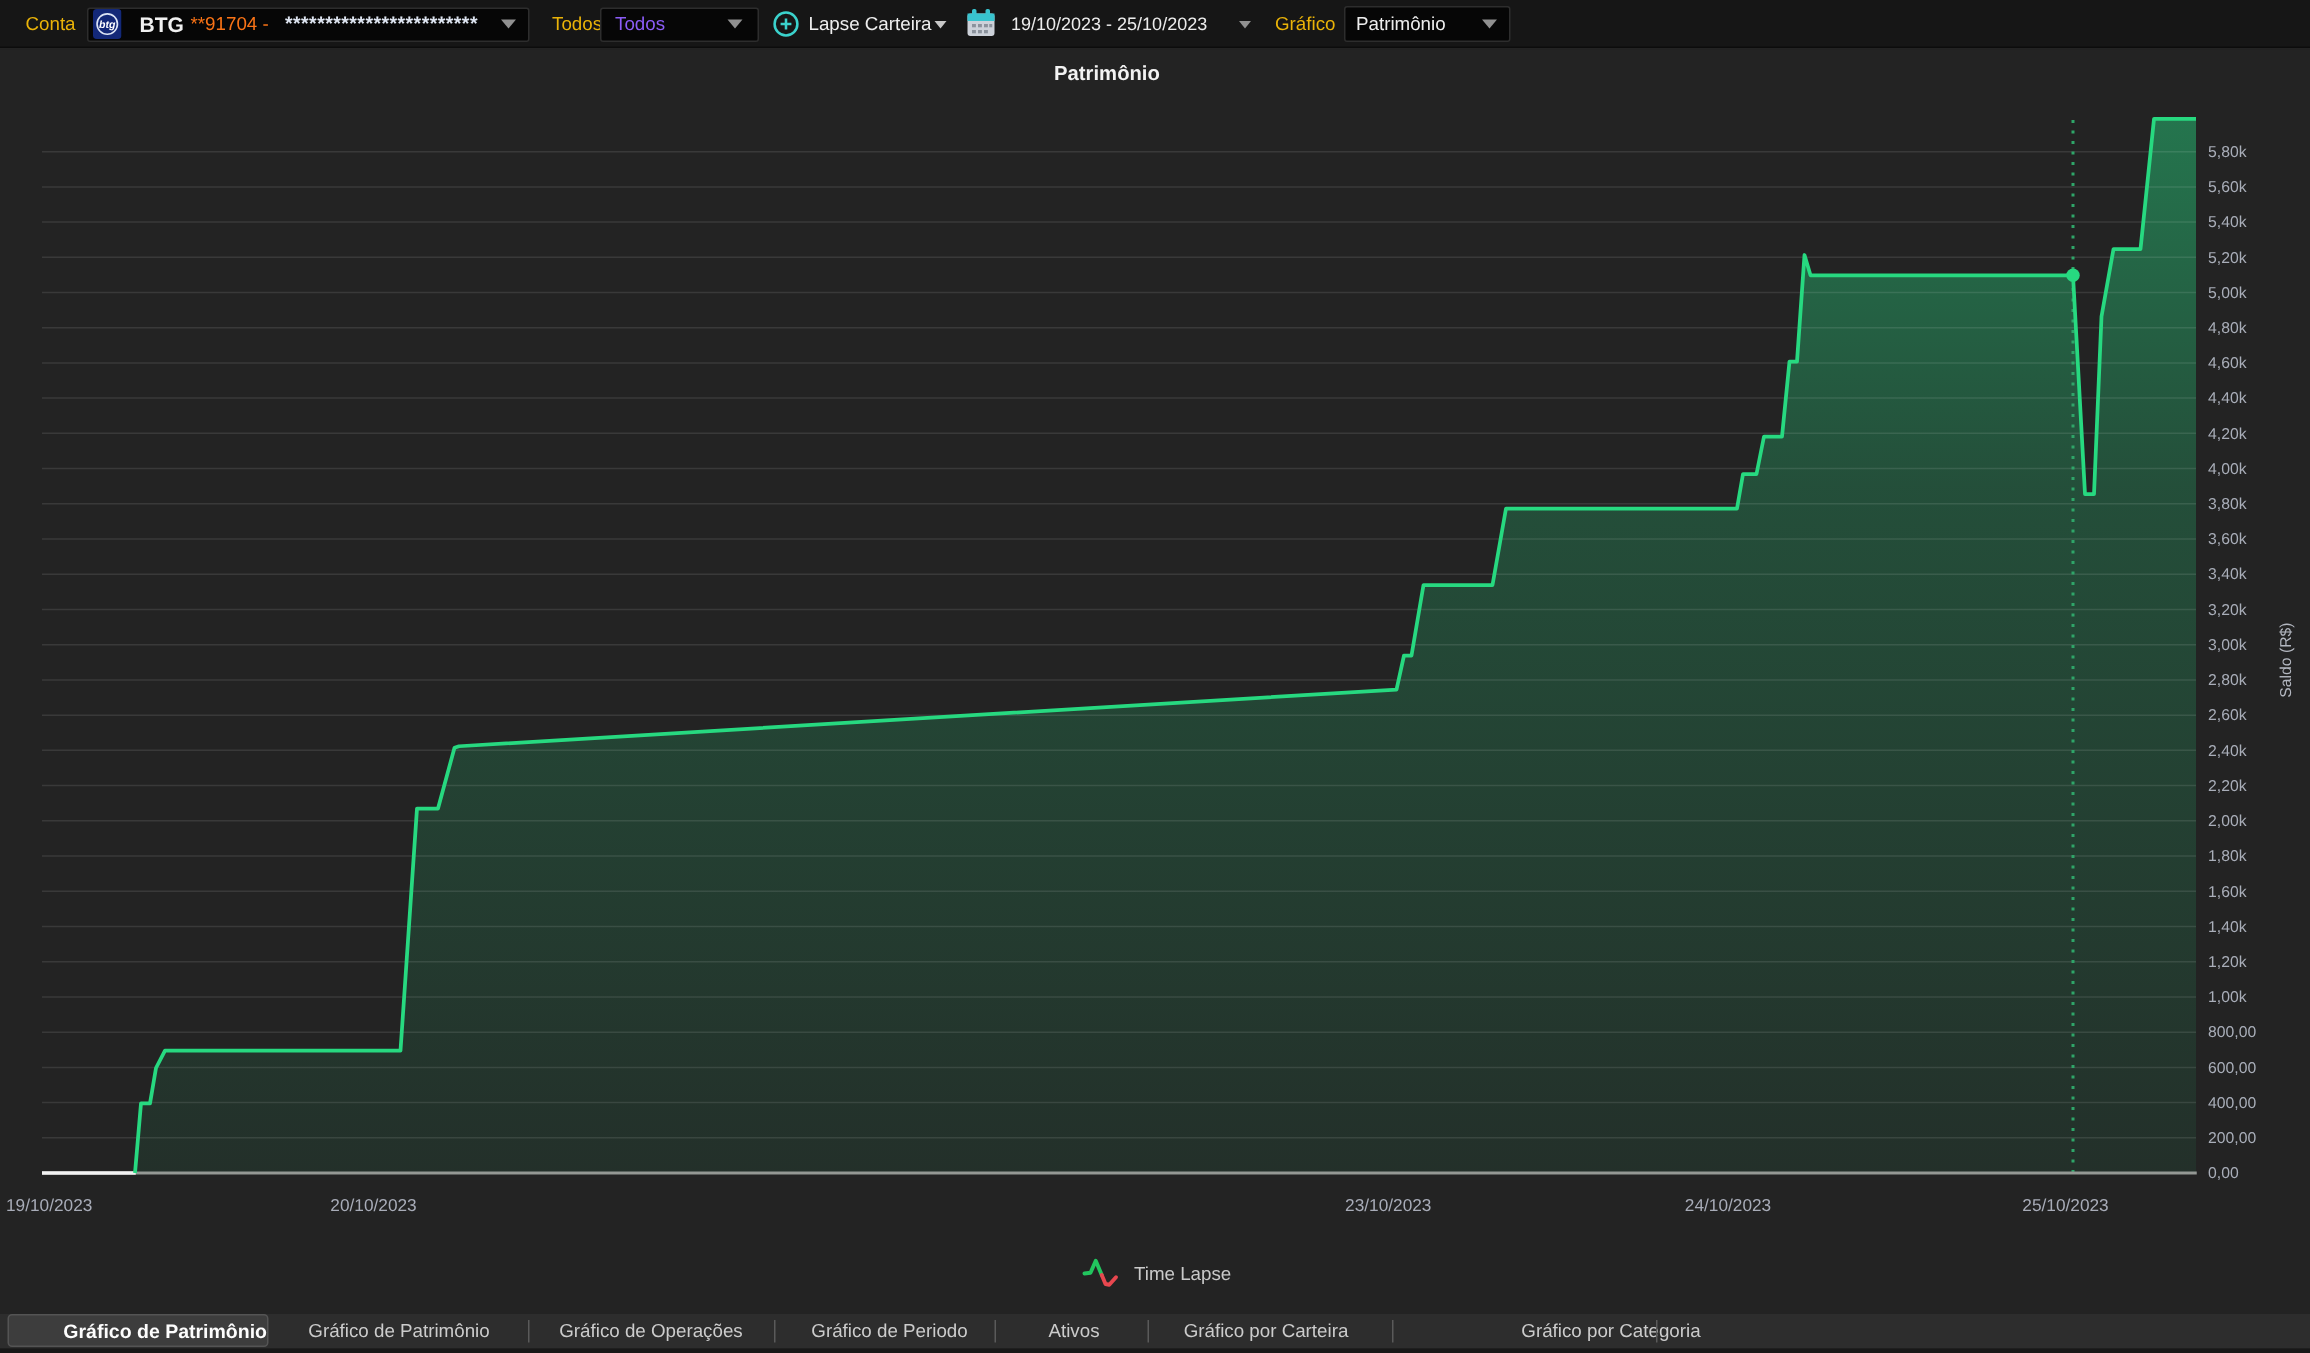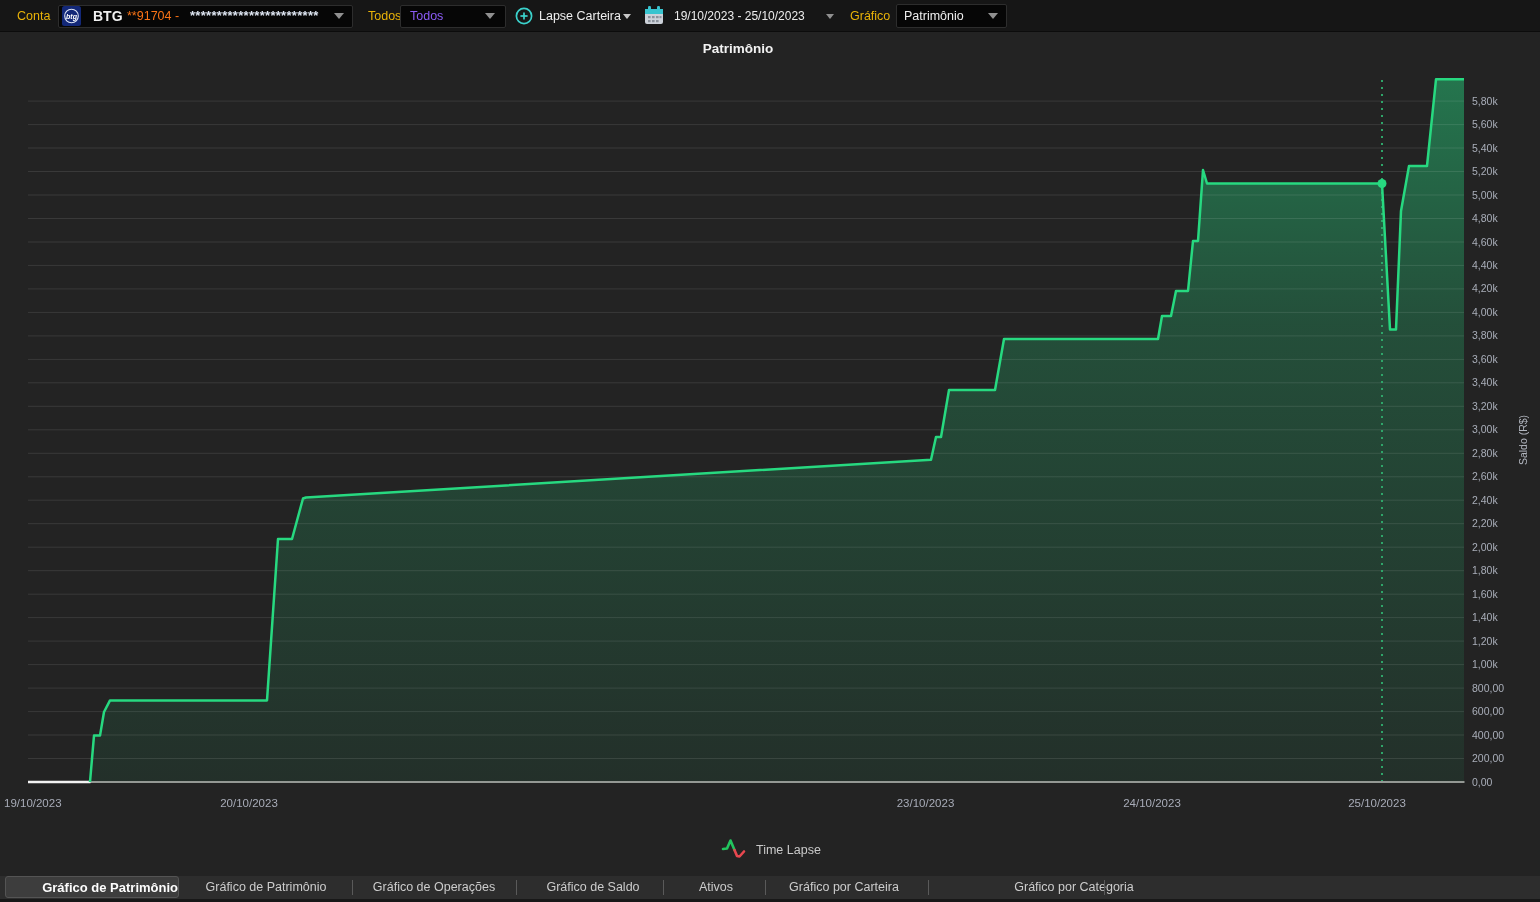--- a/index.html
+++ b/index.html
@@ -154,21 +154,21 @@
   <span class="tl" style="left:904px;color:#eeeeee">Patrimônio</span>
   <div class="caret" style="left:988px;top:13px"></div>
 </div>
 
 <div class="tabbar">
   <div class="activetab">Gráfico de Patrimônio</div>
   <span class="tab" style="left:266px">Gráfico de Patrimônio</span>
   <span class="div" style="left:352px"></span>
   <span class="tab" style="left:434px">Gráfico de Operações</span>
   <span class="div" style="left:516px"></span>
-  <span class="tab" style="left:593px">Gráfico de Saldo</span>
+  <span class="tab" style="left:593px">Gráfico de Periodo</span>
   <span class="div" style="left:663px"></span>
   <span class="tab" style="left:716px">Ativos</span>
   <span class="div" style="left:765px"></span>
   <span class="tab" style="left:844px">Gráfico por Carteira</span>
   <span class="div" style="left:928px"></span>
   <span class="tab" style="left:1074px">Gráfico por Categoria</span>
   <span class="div" style="left:1104px"></span>
 </div>
 <div class="botstrip"></div>
 

